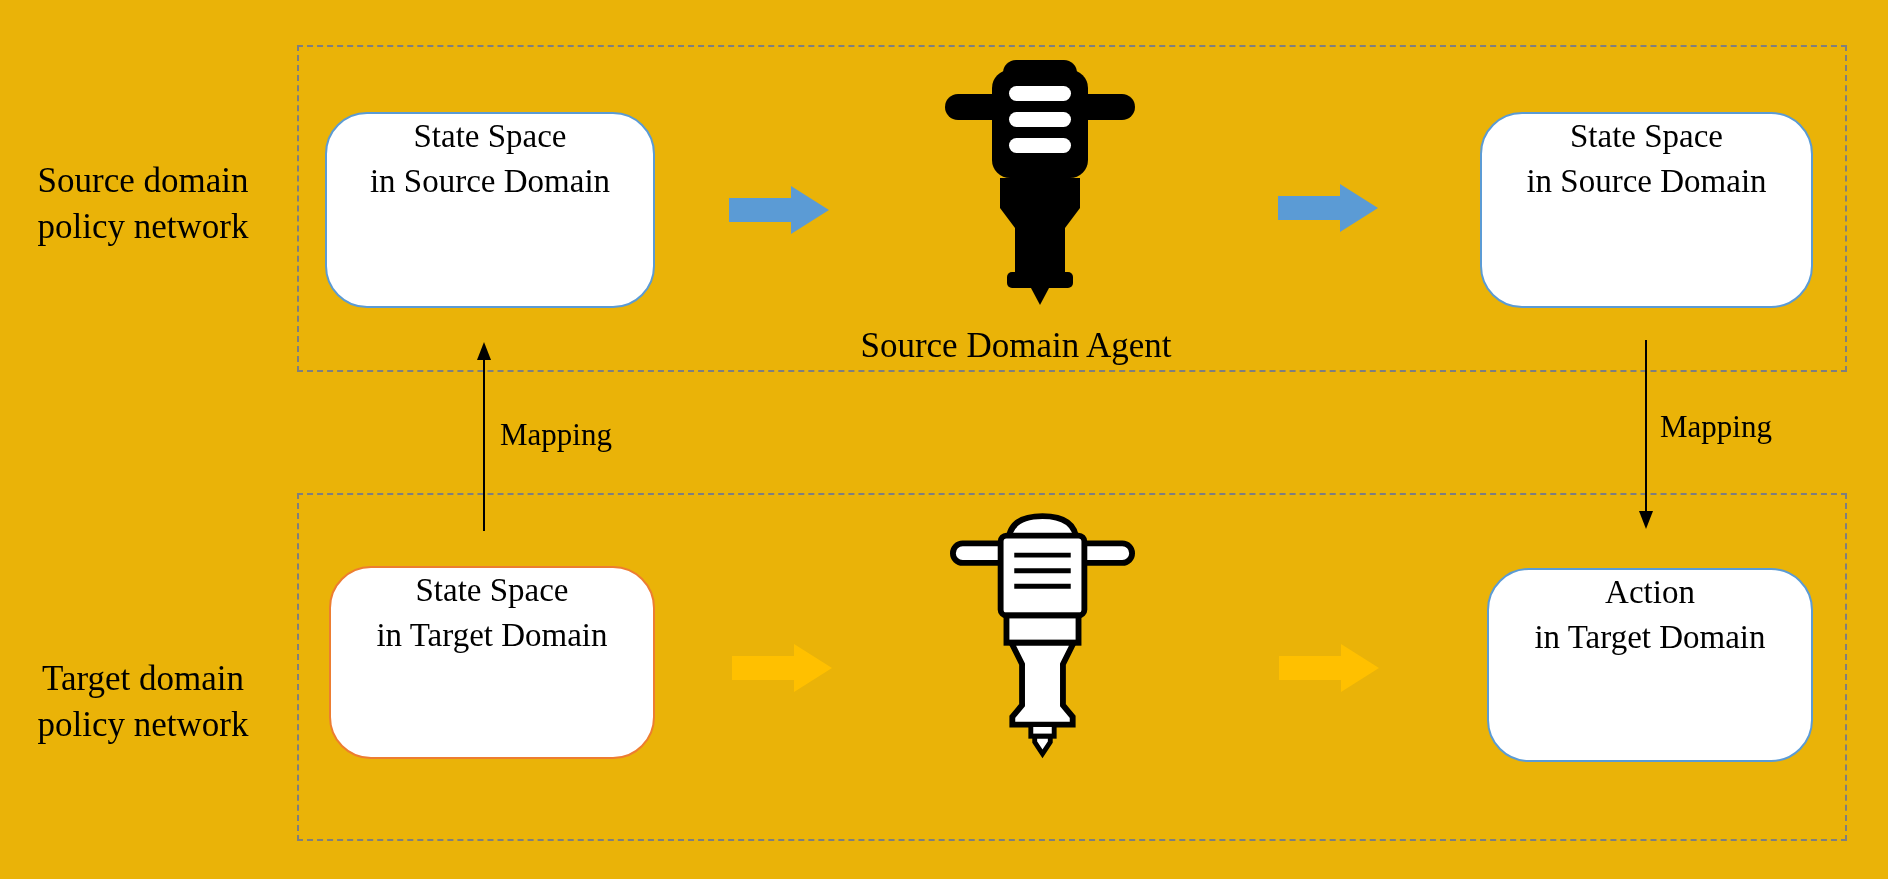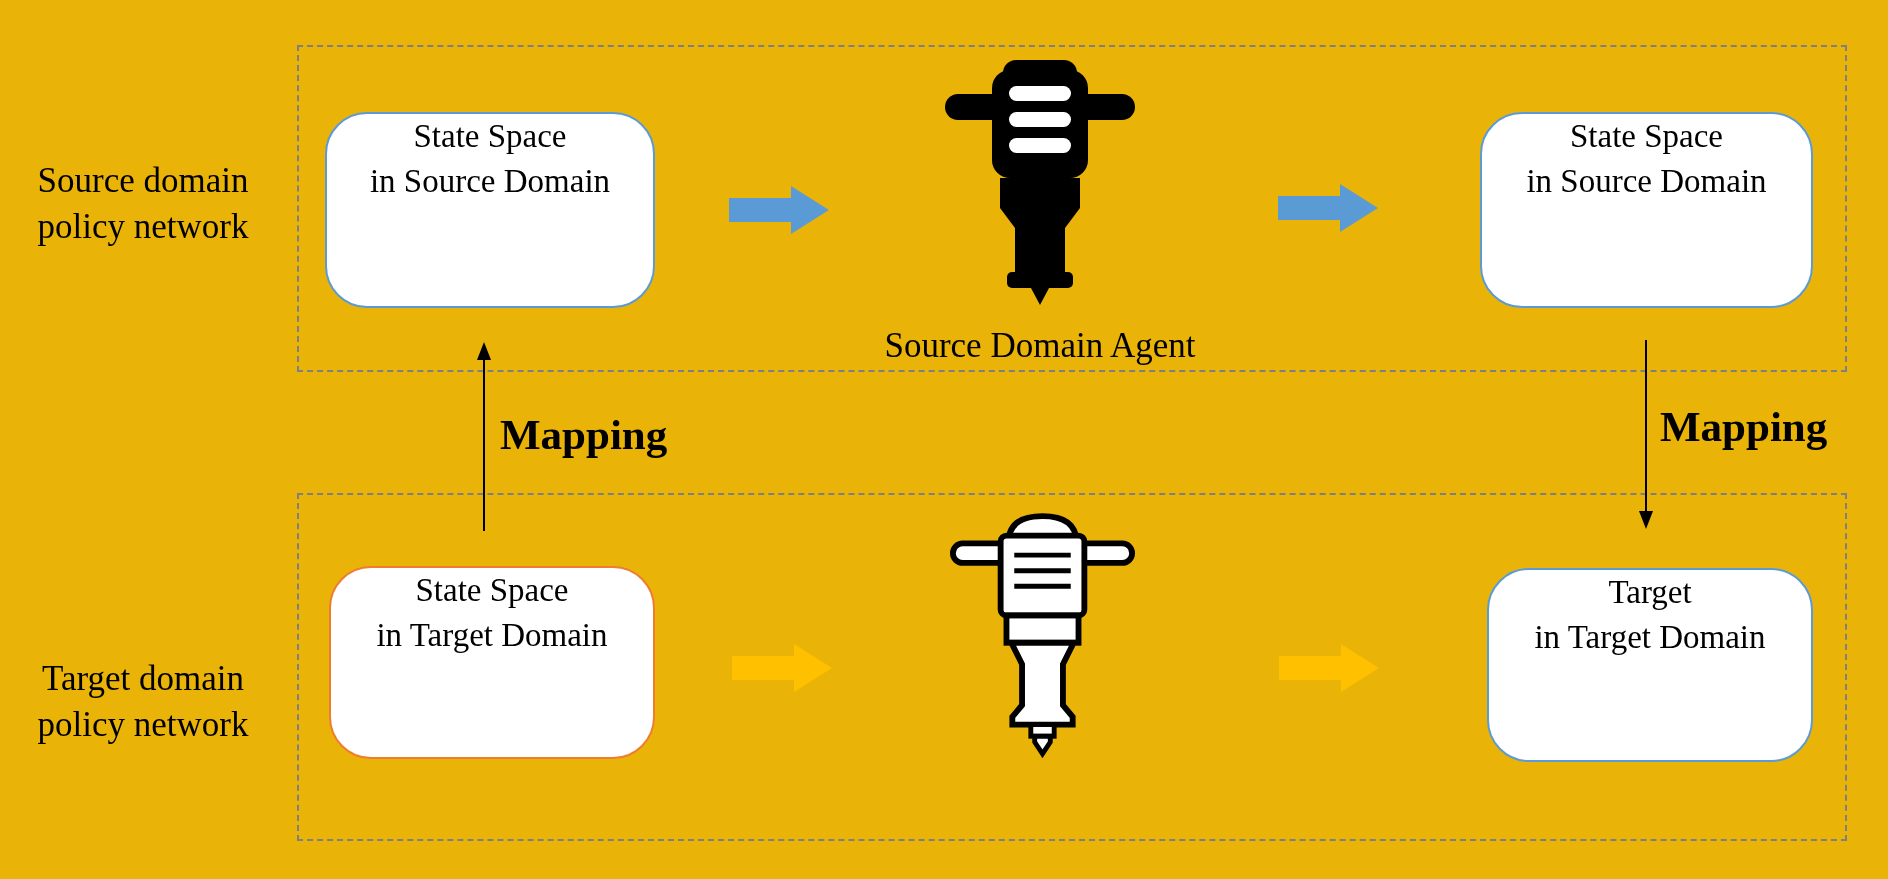--- a/index.html
+++ b/index.html
@@ -25,21 +25,21 @@
   .flow-arrow{position:absolute;width:100px;height:48px;}
   .flow-arrow svg{display:block;width:100%;height:100%;}
   .agent-icon{position:absolute;}
   .agent-icon svg{display:block;width:100%;height:100%;}
   .agent-caption{
     position:absolute;width:440px;text-align:center;font-size:35px;line-height:40px;
   }
   .mapping-arrow{position:absolute;width:20px;height:196px;}
   .mapping-arrow svg{display:block;width:100%;height:100%;}
   .mapping-label{
-    position:absolute;font-size:43px;font-weight:bold;line-height:42px;white-space:nowrap;
+    position:absolute;font-size:31px;font-weight:normal;line-height:42px;white-space:nowrap;
   }
 </style>
 </head>
 <body>
 
 <div class="canvas">
 
   <div class="dashed-container" style="left:297px;top:45px;width:1550px;height:327px;"></div>
   <div class="dashed-container" style="left:297px;top:493px;width:1550px;height:348px;"></div>
 
@@ -83,21 +83,21 @@
     <svg viewBox="0 0 100 48">
         <polygon points="0,12 62,12 62,0 100,24 62,48 62,36 0,36" fill="#5b9bd5"></polygon>
       </svg>
   </div>
 
   <div class="round-box border-blue" style="left:1480px;top:112px;width:333px;height:196px;">
     <span>State Space</span>
     <span>in Source Domain</span>
   </div>
 
-  <div class="agent-caption" style="left:820px;top:326px;">Source Domain Agent</div>
+  <div class="agent-caption" style="left:796px;top:326px;">Source Domain Agent</div>
 
   <div class="mapping-arrow" style="left:474px;top:338px;height:193px;">
     <svg viewBox="0 0 20 193">
       <line x1="10" y1="20" x2="10" y2="193" stroke="#000" stroke-width="2"></line>
       <polygon points="10,4 3,22 17,22" fill="#000"></polygon>
     </svg>
   </div>
   <div class="mapping-label" style="left:500px;top:414px;">Mapping</div>
 
   <div class="mapping-arrow" style="left:1636px;top:340px;height:193px;">
@@ -134,18 +134,18 @@
     </svg>
   </div>
 
   <div class="flow-arrow" style="left:1279px;top:644px;">
     <svg viewBox="0 0 100 48">
         <polygon points="0,12 62,12 62,0 100,24 62,48 62,36 0,36" fill="#ffc000"></polygon>
       </svg>
   </div>
 
   <div class="round-box border-blue" style="left:1487px;top:568px;width:326px;height:194px;">
-    <span>Target</span>
+    <span>Action</span>
     <span>in Target Domain</span>
   </div>
 
 
 </div>
 
 </body></html>

